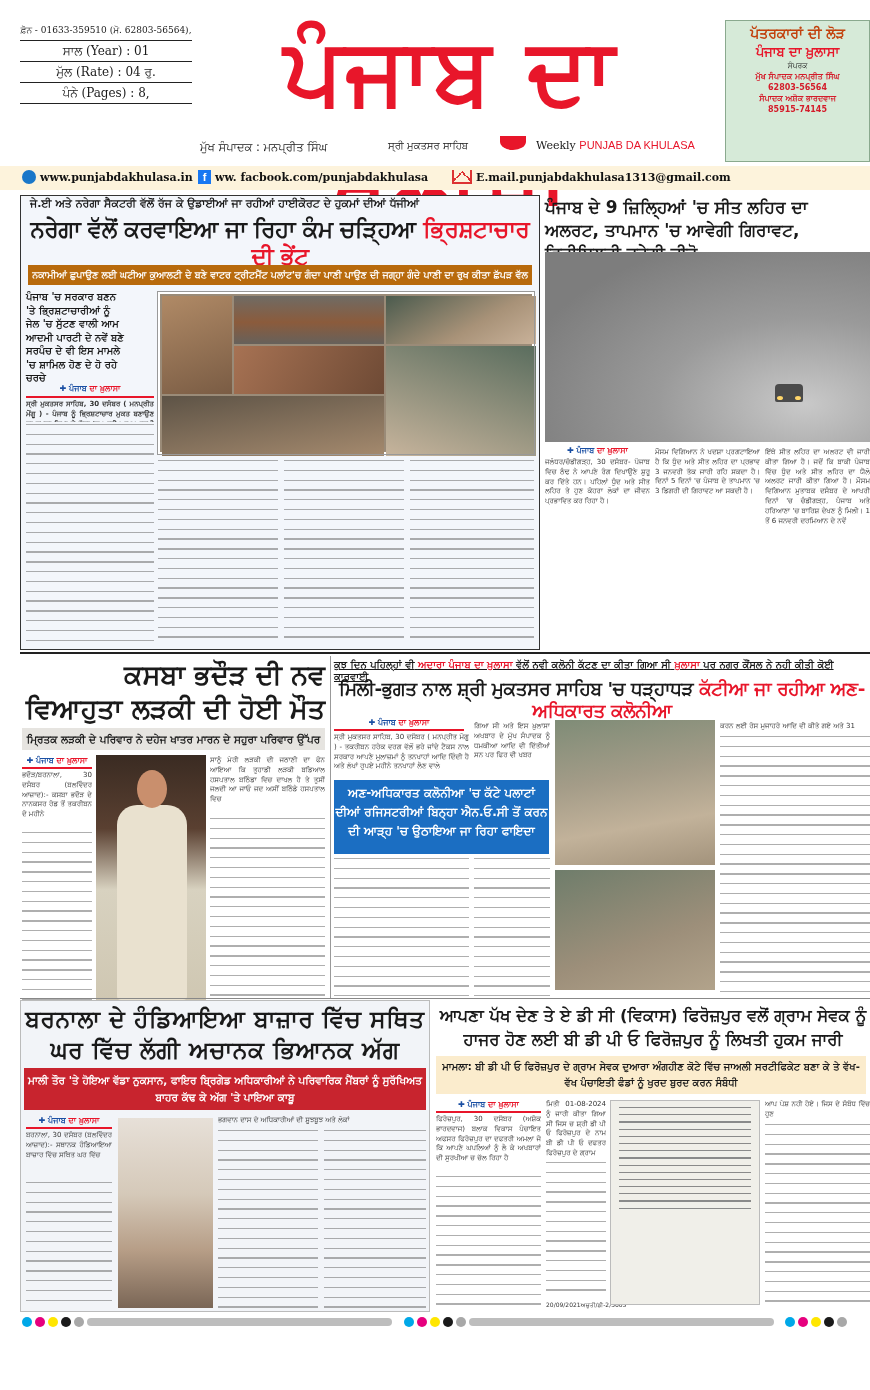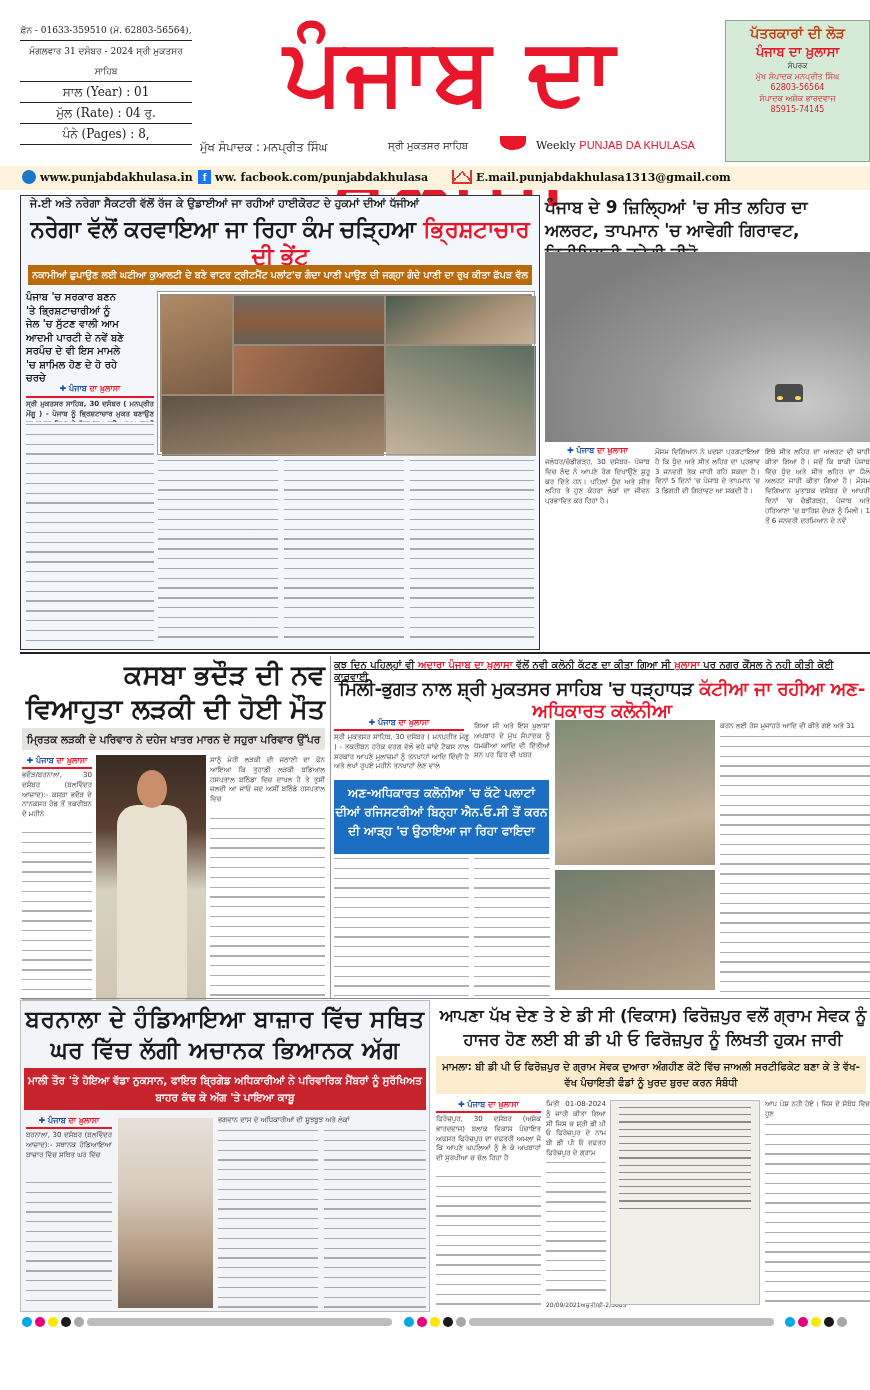--- a/index.html
+++ b/index.html
@@ -18,21 +18,21 @@
   .place-line { left: 388px; top: 140px; font-size: 10px; }
   .weekly { left: 536px; top: 139px; font-family: "DejaVu Serif", serif; font-weight: normal; font-size: 11px; }
   .weekly .w2 { color: #e8162a; font-family: "Liberation Sans", sans-serif; }
   .red-wave { left: 500px; top: 136px; width: 26px; height: 14px; background: #e8162a; border-radius: 0 0 50% 50% / 0 0 60% 60%; }
 
   .hiring-box { left: 725px; top: 20px; width: 145px; height: 142px; background: #d6ead8; border: 1px solid #8aa98e; text-align: center; padding: 4px 5px; }
   .hiring-box .h1 { font-size: 14px; font-weight: bold; color: #c2410c; }
   .hiring-box .h2 { font-size: 13px; font-weight: bold; color: #e8162a; margin-top: 2px; }
   .hiring-box .h3 { font-size: 7.5px; line-height: 11px; margin-top: 3px; }
   .hiring-box .h4 { font-size: 7.5px; margin-top: 1px; }
-  .hiring-box .h5 { font-size: 8px; font-weight: normal; color: #d41c2a; line-height: 11px; }
+  .hiring-box .h5 { font-size: 8px; font-weight: bold; color: #d41c2a; line-height: 11px; }
 
   .links-bar { left: 0; top: 166px; width: 870px; height: 24px; background: #fdf3dc; }
   .link-item { top: 170px; font-family: "DejaVu Serif", serif; font-weight: bold; font-size: 11px; color: #111; display: flex; align-items: center; gap: 4px; }
   .globe { width: 14px; height: 14px; border-radius: 50%; background: #1a77c9; display: inline-block; }
   .fb { width: 13px; height: 14px; background: #1877f2; color: #fff; font-size: 11px; font-weight: bold; display: inline-flex; align-items: center; justify-content: center; font-family: "Liberation Sans", sans-serif; }
   .mail { width: 20px; height: 14px; border: 2px solid #d33; border-top-width: 0; display: inline-block; position: relative; background: linear-gradient(135deg, transparent 45%, #d33 45%, #d33 55%, transparent 55%), linear-gradient(225deg, transparent 45%, #d33 45%, #d33 55%, transparent 55%); background-size: 50% 100%; background-position: left top, right top; background-repeat: no-repeat; }
 
   
   .art1 { left: 20px; top: 195px; width: 520px; height: 455px; border: 1.5px solid #333; background: #f3f6fb; }
   .kicker1 { left: 30px; top: 197px; width: 500px; font-size: 11px; font-weight: bold; }
@@ -95,21 +95,20 @@
   .dot { width: 10px; height: 10px; border-radius: 50%; display: inline-block; }
   .bar { height: 8px; background: #bdbdbd; border-radius: 4px; }
 
   .hsep { height: 2px; background: #222; }
 </style>
 </head>
 <body>
 
 <div class="abs meta-box">
   <div class="m2">ਫ਼ੋਨ - 01633-359510 (ਮੋ. 62803-56564),</div>
-  <div class="m3">ਮੰਗਲਵਾਰ 31 ਦਸੰਬਰ - 2024 ਸ੍ਰੀ ਮੁਕਤਸਰ ਸਾਹਿਬ</div>
   <div class="m4">ਸਾਲ (Year) : 01</div>
   <div class="m5">ਮੁੱਲ (Rate) : 04 ਰੁ.</div>
   <div class="m6">ਪੰਨੇ (Pages) : 8,</div>
 </div>
 
 <div class="abs masthead-title">ਪੰਜਾਬ ਦਾ ਖ਼ੁਲਾਸਾ</div>
 <div class="abs editor-line">ਮੁੱਖ ਸੰਪਾਦਕ : ਮਨਪ੍ਰੀਤ ਸਿੰਘ</div>
 <div class="abs place-line">ਸ੍ਰੀ ਮੁਕਤਸਰ ਸਾਹਿਬ</div>
 <div class="abs red-wave"></div>
 <div class="abs weekly">

